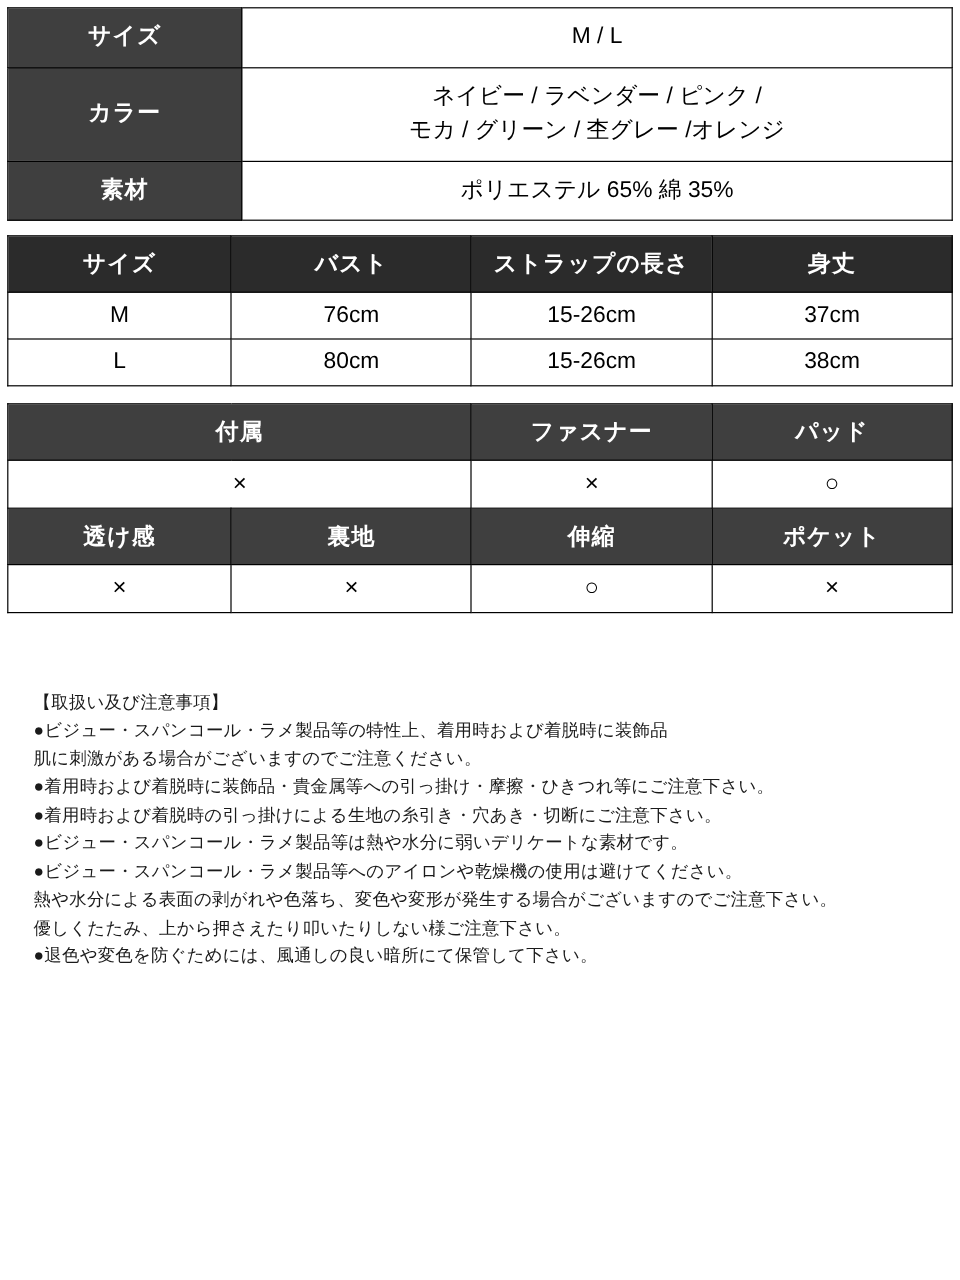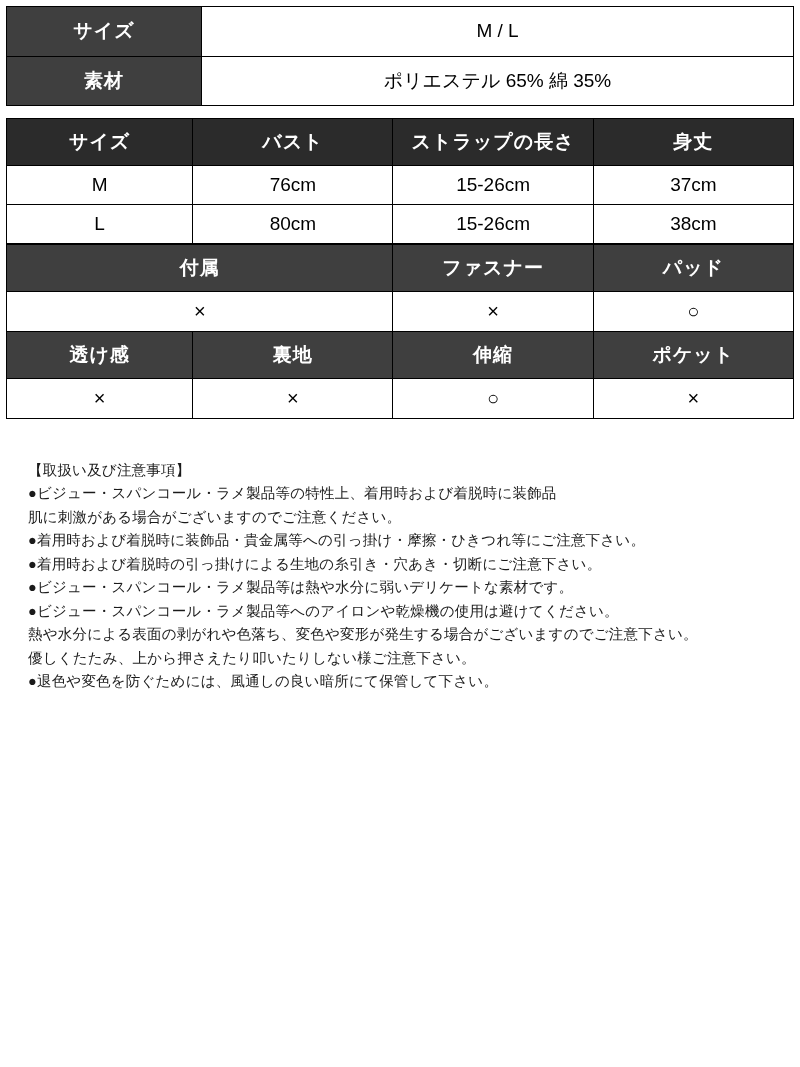--- a/index.html
+++ b/index.html
@@ -72,21 +72,21 @@
     font-weight: bold;
     letter-spacing: 1px;
     padding: 10px 4px;
   }
   .size-table td {
     background: #ffffff;
   }
 
   
   .attr-table {
-    margin-top: 0;
+    margin-top: 14px;
     padding-left: 39px;
   }
   .attr-table th, .attr-table td {
     border: 1px solid #000000;
     text-align: center;
     vertical-align: middle;
     font-size: 19px;
     padding: 8px 4px;
     font-weight: normal;
   }
@@ -97,21 +97,21 @@
     letter-spacing: 1px;
     padding: 10px 4px;
   }
   .attr-table td {
     background: #ffffff;
     font-size: 20px;
   }
 
   
   .notes {
-    margin-top: 40px;
+    margin-top: 64px;
     padding-left: 22px;
     font-size: 14.5px;
     line-height: 1.62;
     color: #1a1a1a;
     letter-spacing: 0.2px;
   }
   .notes .note-line {
     display: block;
     white-space: pre;
   }
@@ -120,20 +120,27 @@
 <body>
 
 <div class="page">
 
   <table class="spec-table">
     <tbody>
       <tr>
         <td class="head">サイズ</td>
         <td class="val">
           <span class="line">M / L</span>
+        </td>
+      </tr>
+      <tr>
+        <td class="head">カラー</td>
+        <td class="val">
+          <span class="line">ネイビー / ラベンダー / ピンク /</span>
+          <span class="line">モカ / グリーン /  杢グレー  /オレンジ</span>
         </td>
       </tr>
       <tr>
         <td class="head">素材</td>
         <td class="val">
           <span class="line">ポリエステル 65% 綿 35%</span>
         </td>
       </tr>
     </tbody>
   </table>

